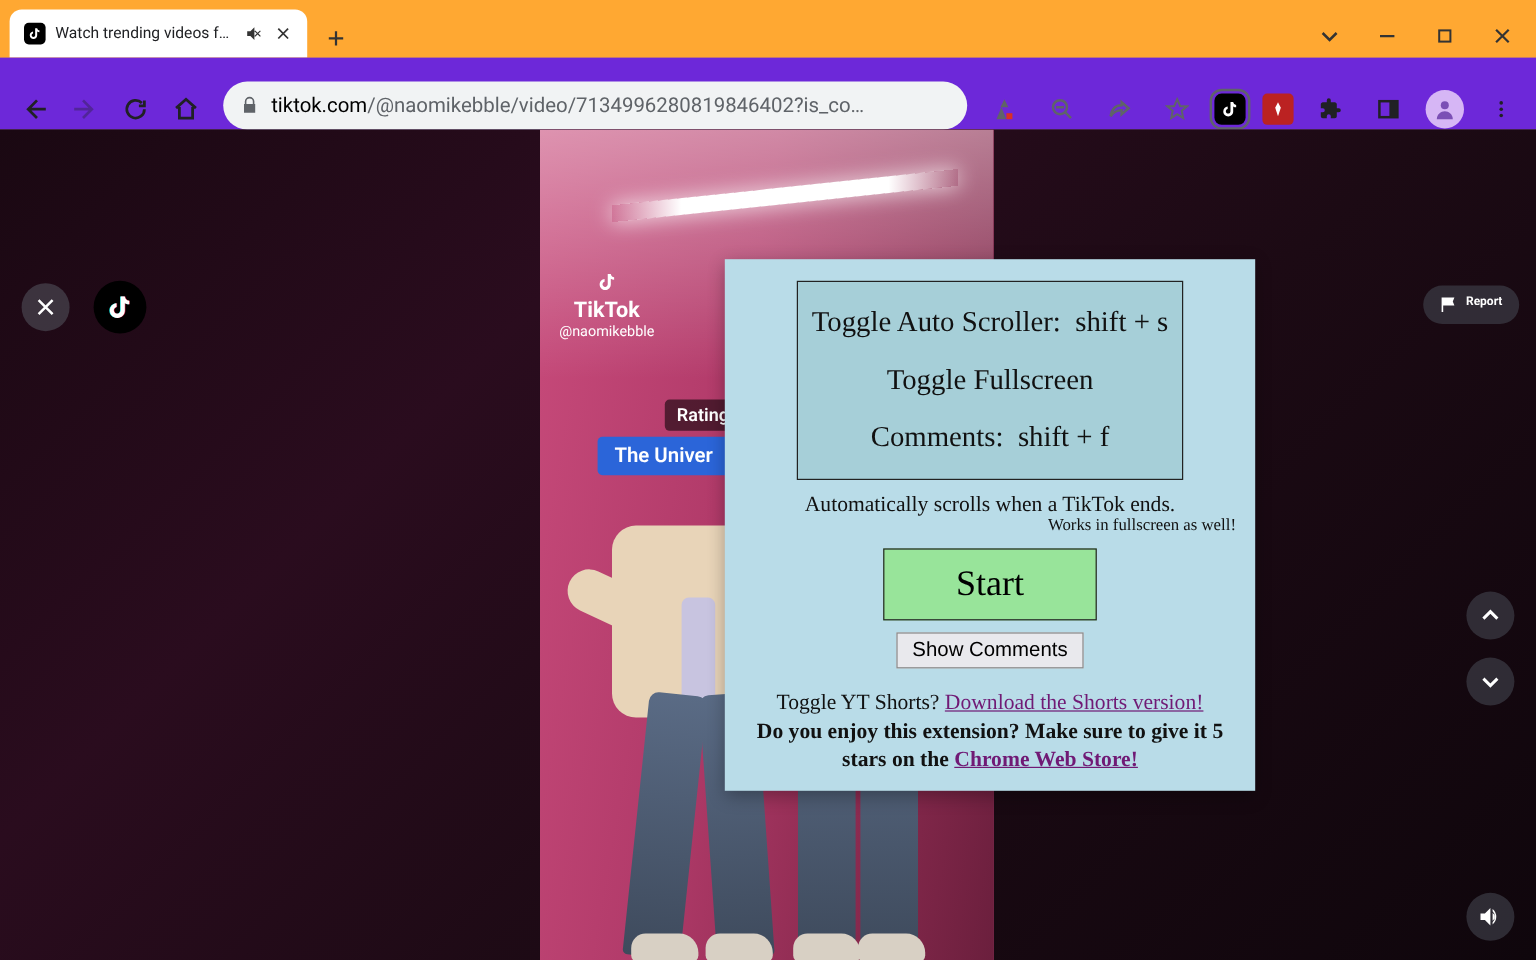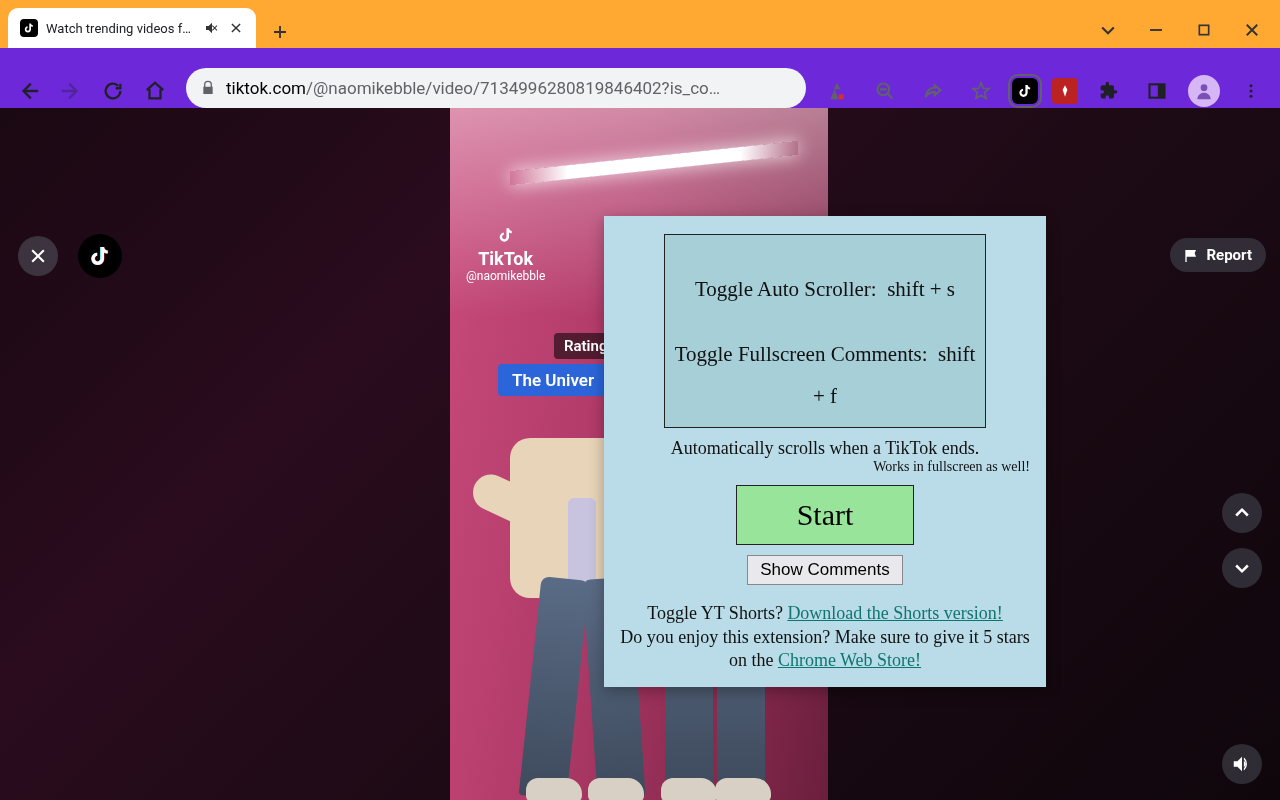--- a/index.html
+++ b/index.html
@@ -247,23 +247,23 @@
 }
 .tk-icon-disc {
   position: absolute; left: 78px; top: 126px;
   width: 44px; height: 44px; border-radius: 50%;
   background: #000;
   display: flex; align-items: center; justify-content: center;
 }
 .report-pill {
   position: absolute; right: 14px; top: 130px;
   background: rgba(60,60,70,0.7);
-  color: #fff; font-size: 15px; font-weight: 700;
+  color: #fff; font-size: 10px; font-weight: 700;
   padding: 8px 14px; border-radius: 20px;
-  display: flex; align-items: flex-end; gap: 6px;
+  display: flex; align-items: flex-start; gap: 6px;
   cursor: pointer;
 }
 .nav-circle {
   position: absolute; right: 18px;
   width: 40px; height: 40px; border-radius: 50%;
   background: rgba(60,60,70,0.7);
   display: flex; align-items: center; justify-content: center;
   cursor: pointer;
 }
 .nav-circle.up { top: 385px; }
@@ -287,21 +287,21 @@
   text-align: center;
   color: #111;
   box-shadow: 0 4px 14px rgba(0,0,0,0.3);
 }
 .shortcut-box {
   border: 1px solid #222;
   background: #a6cfd8;
   margin: 0 44px;
   padding: 10px 8px;
 }
-.shortcut-box div { font-size: 21px; line-height: 2; margin-top: 23px; }
+.shortcut-box div { font-size: 24px; line-height: 2; }
 .pop-desc { font-size: 18px; margin-top: 10px; }
 .pop-note { font-size: 14px; text-align: right; }
 .start-btn {
   display: inline-block;
   background: #98e49a;
   border: 1px solid #222;
   font-size: 30px;
   font-family: Georgia, serif;
   padding: 12px 60px;
   margin-top: 10px;
@@ -311,22 +311,22 @@
   display: inline-block;
   background: #e9e9ed;
   border: 1px solid #888;
   font-size: 17px;
   padding: 4px 12px;
   margin-top: 10px;
   font-family: Arial, sans-serif;
   cursor: pointer;
 }
 .pop-prefer { font-size: 18px; margin-top: 18px; }
-.pop-prefer a, .pop-rate a { color: #0f766e; text-decoration: underline; }
-.pop-rate { font-size: 18px; font-weight: 400; margin-top: 2px; line-height: 1.3; }
+.pop-prefer a, .pop-rate a { color: #701a75; text-decoration: underline; }
+.pop-rate { font-size: 18px; font-weight: 700; margin-top: 2px; line-height: 1.3; }
 
 svg { display: block; }
 </style>
 </head>
 <body>
 
 <div class="browser-chrome">
   <div class="titlebar-row">
     <div class="tabs-area">
       <div class="tab">

